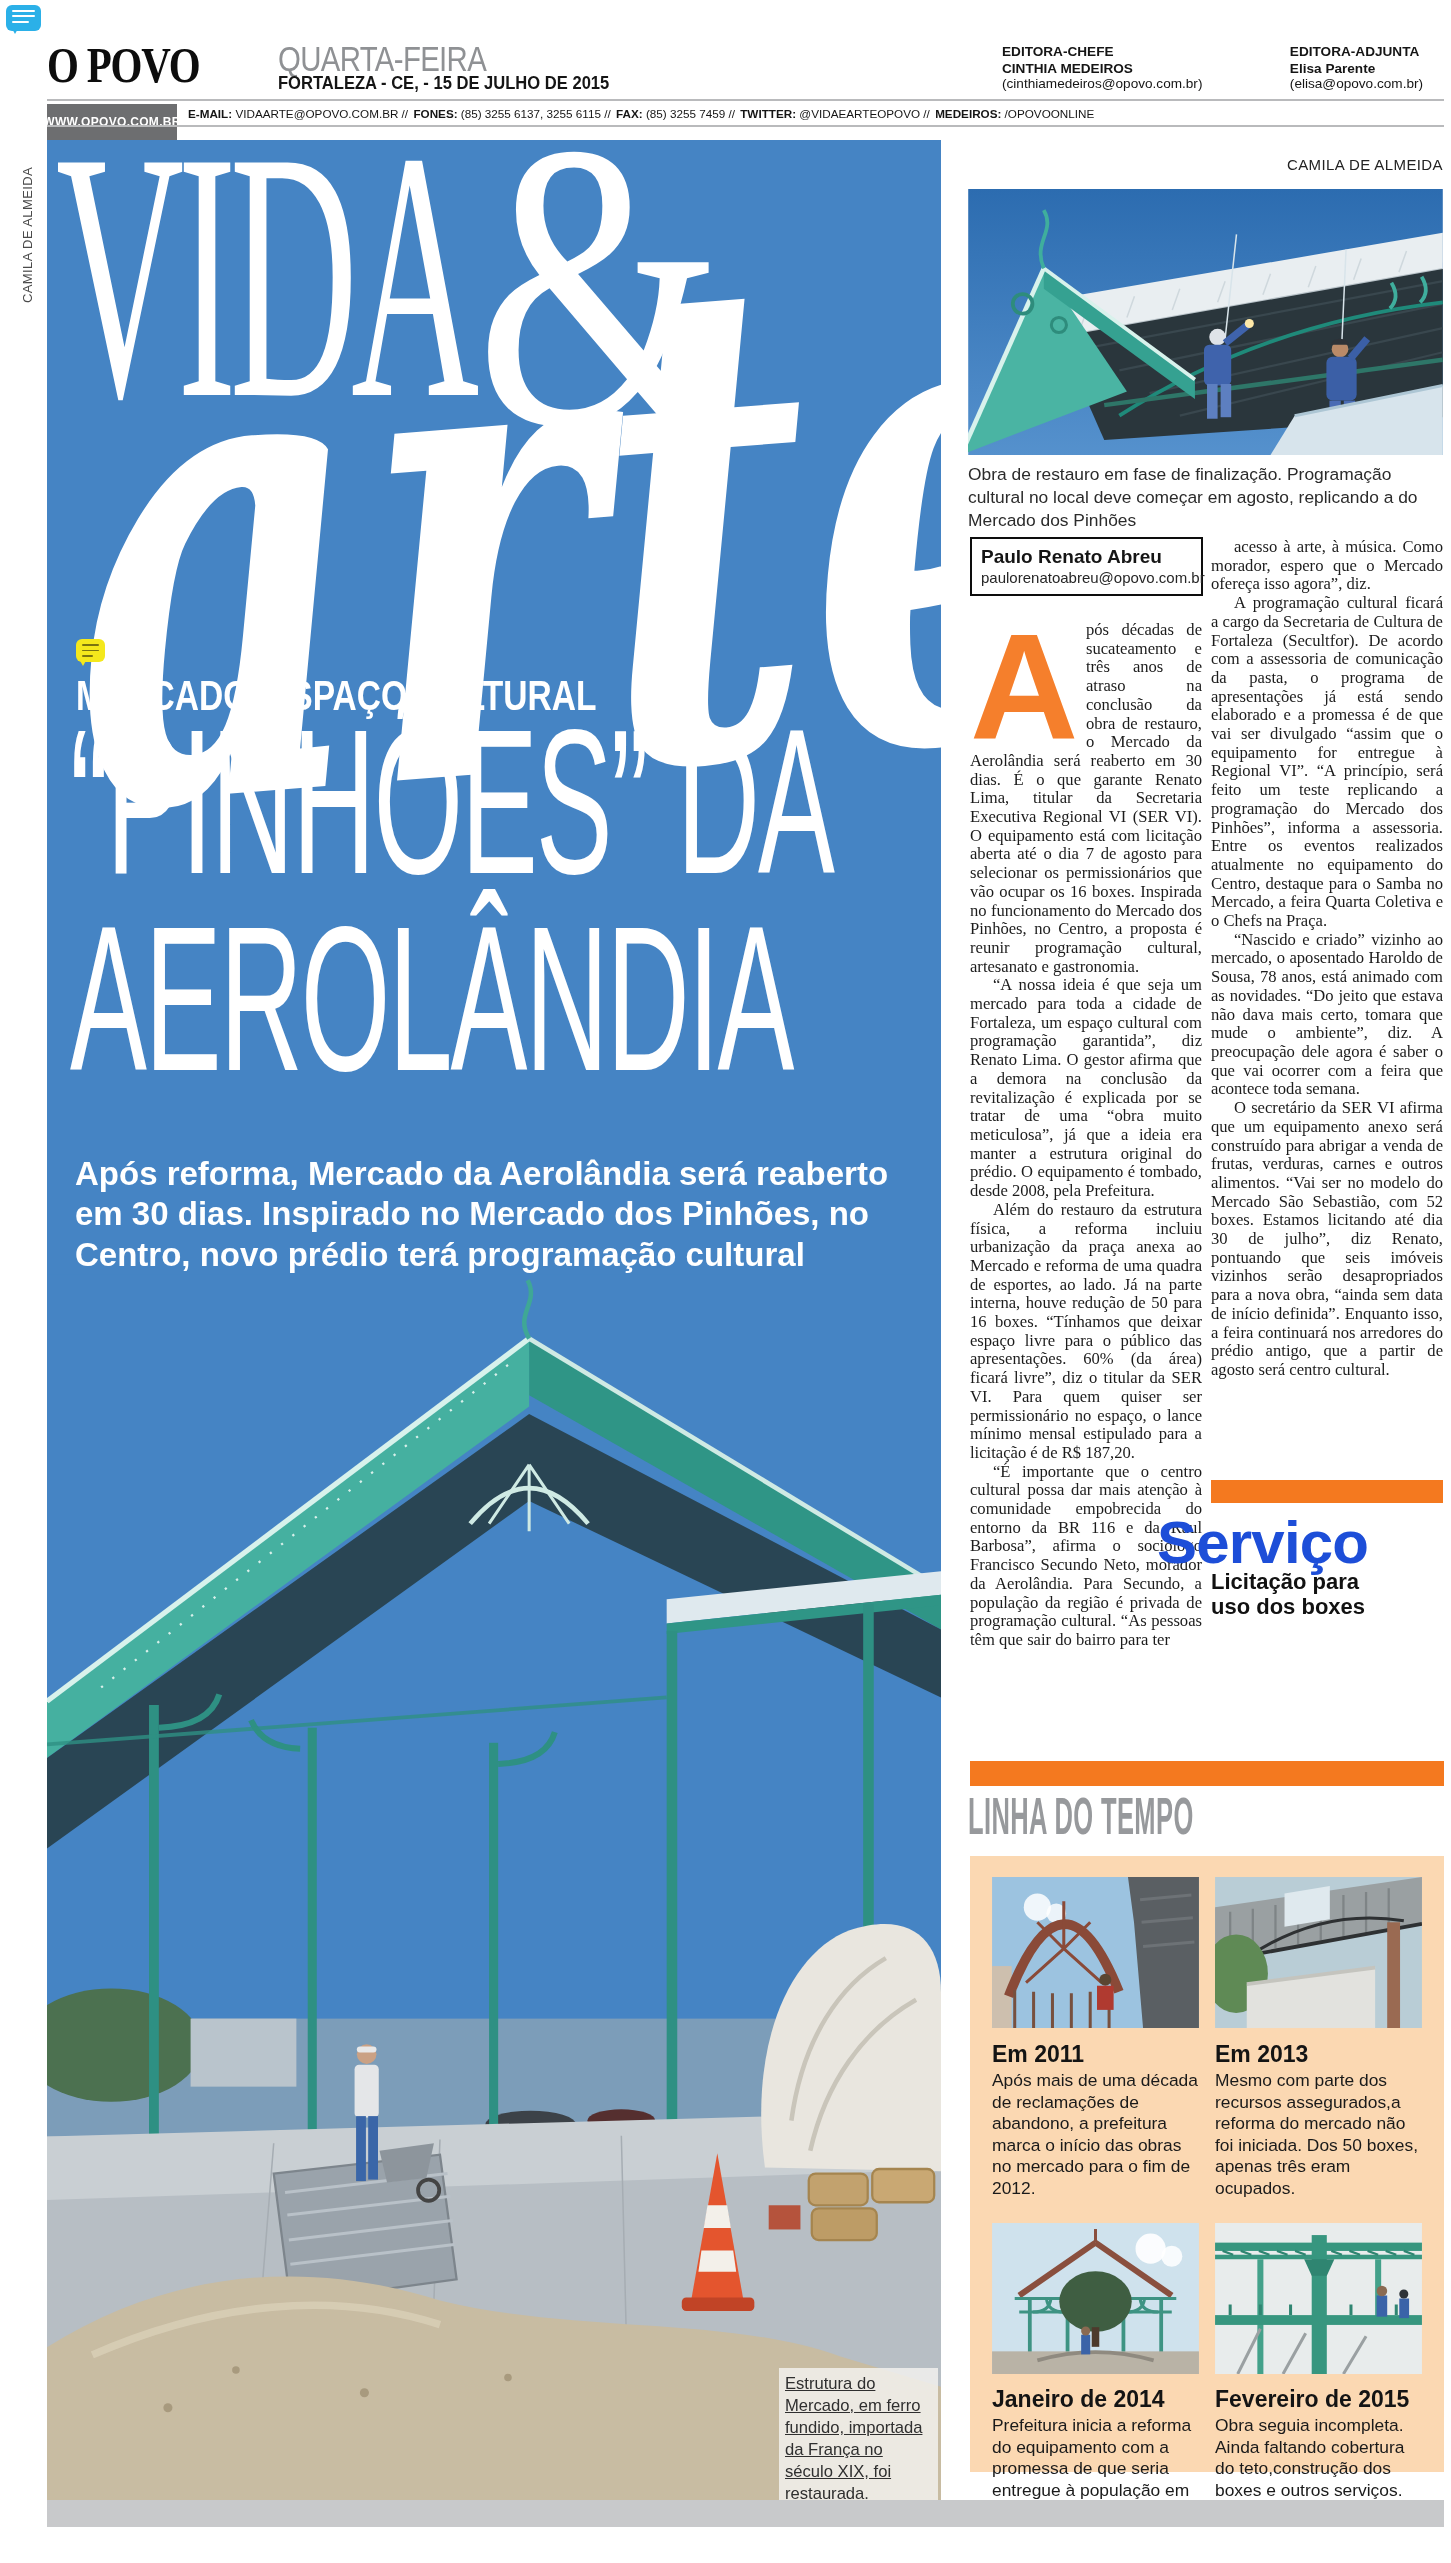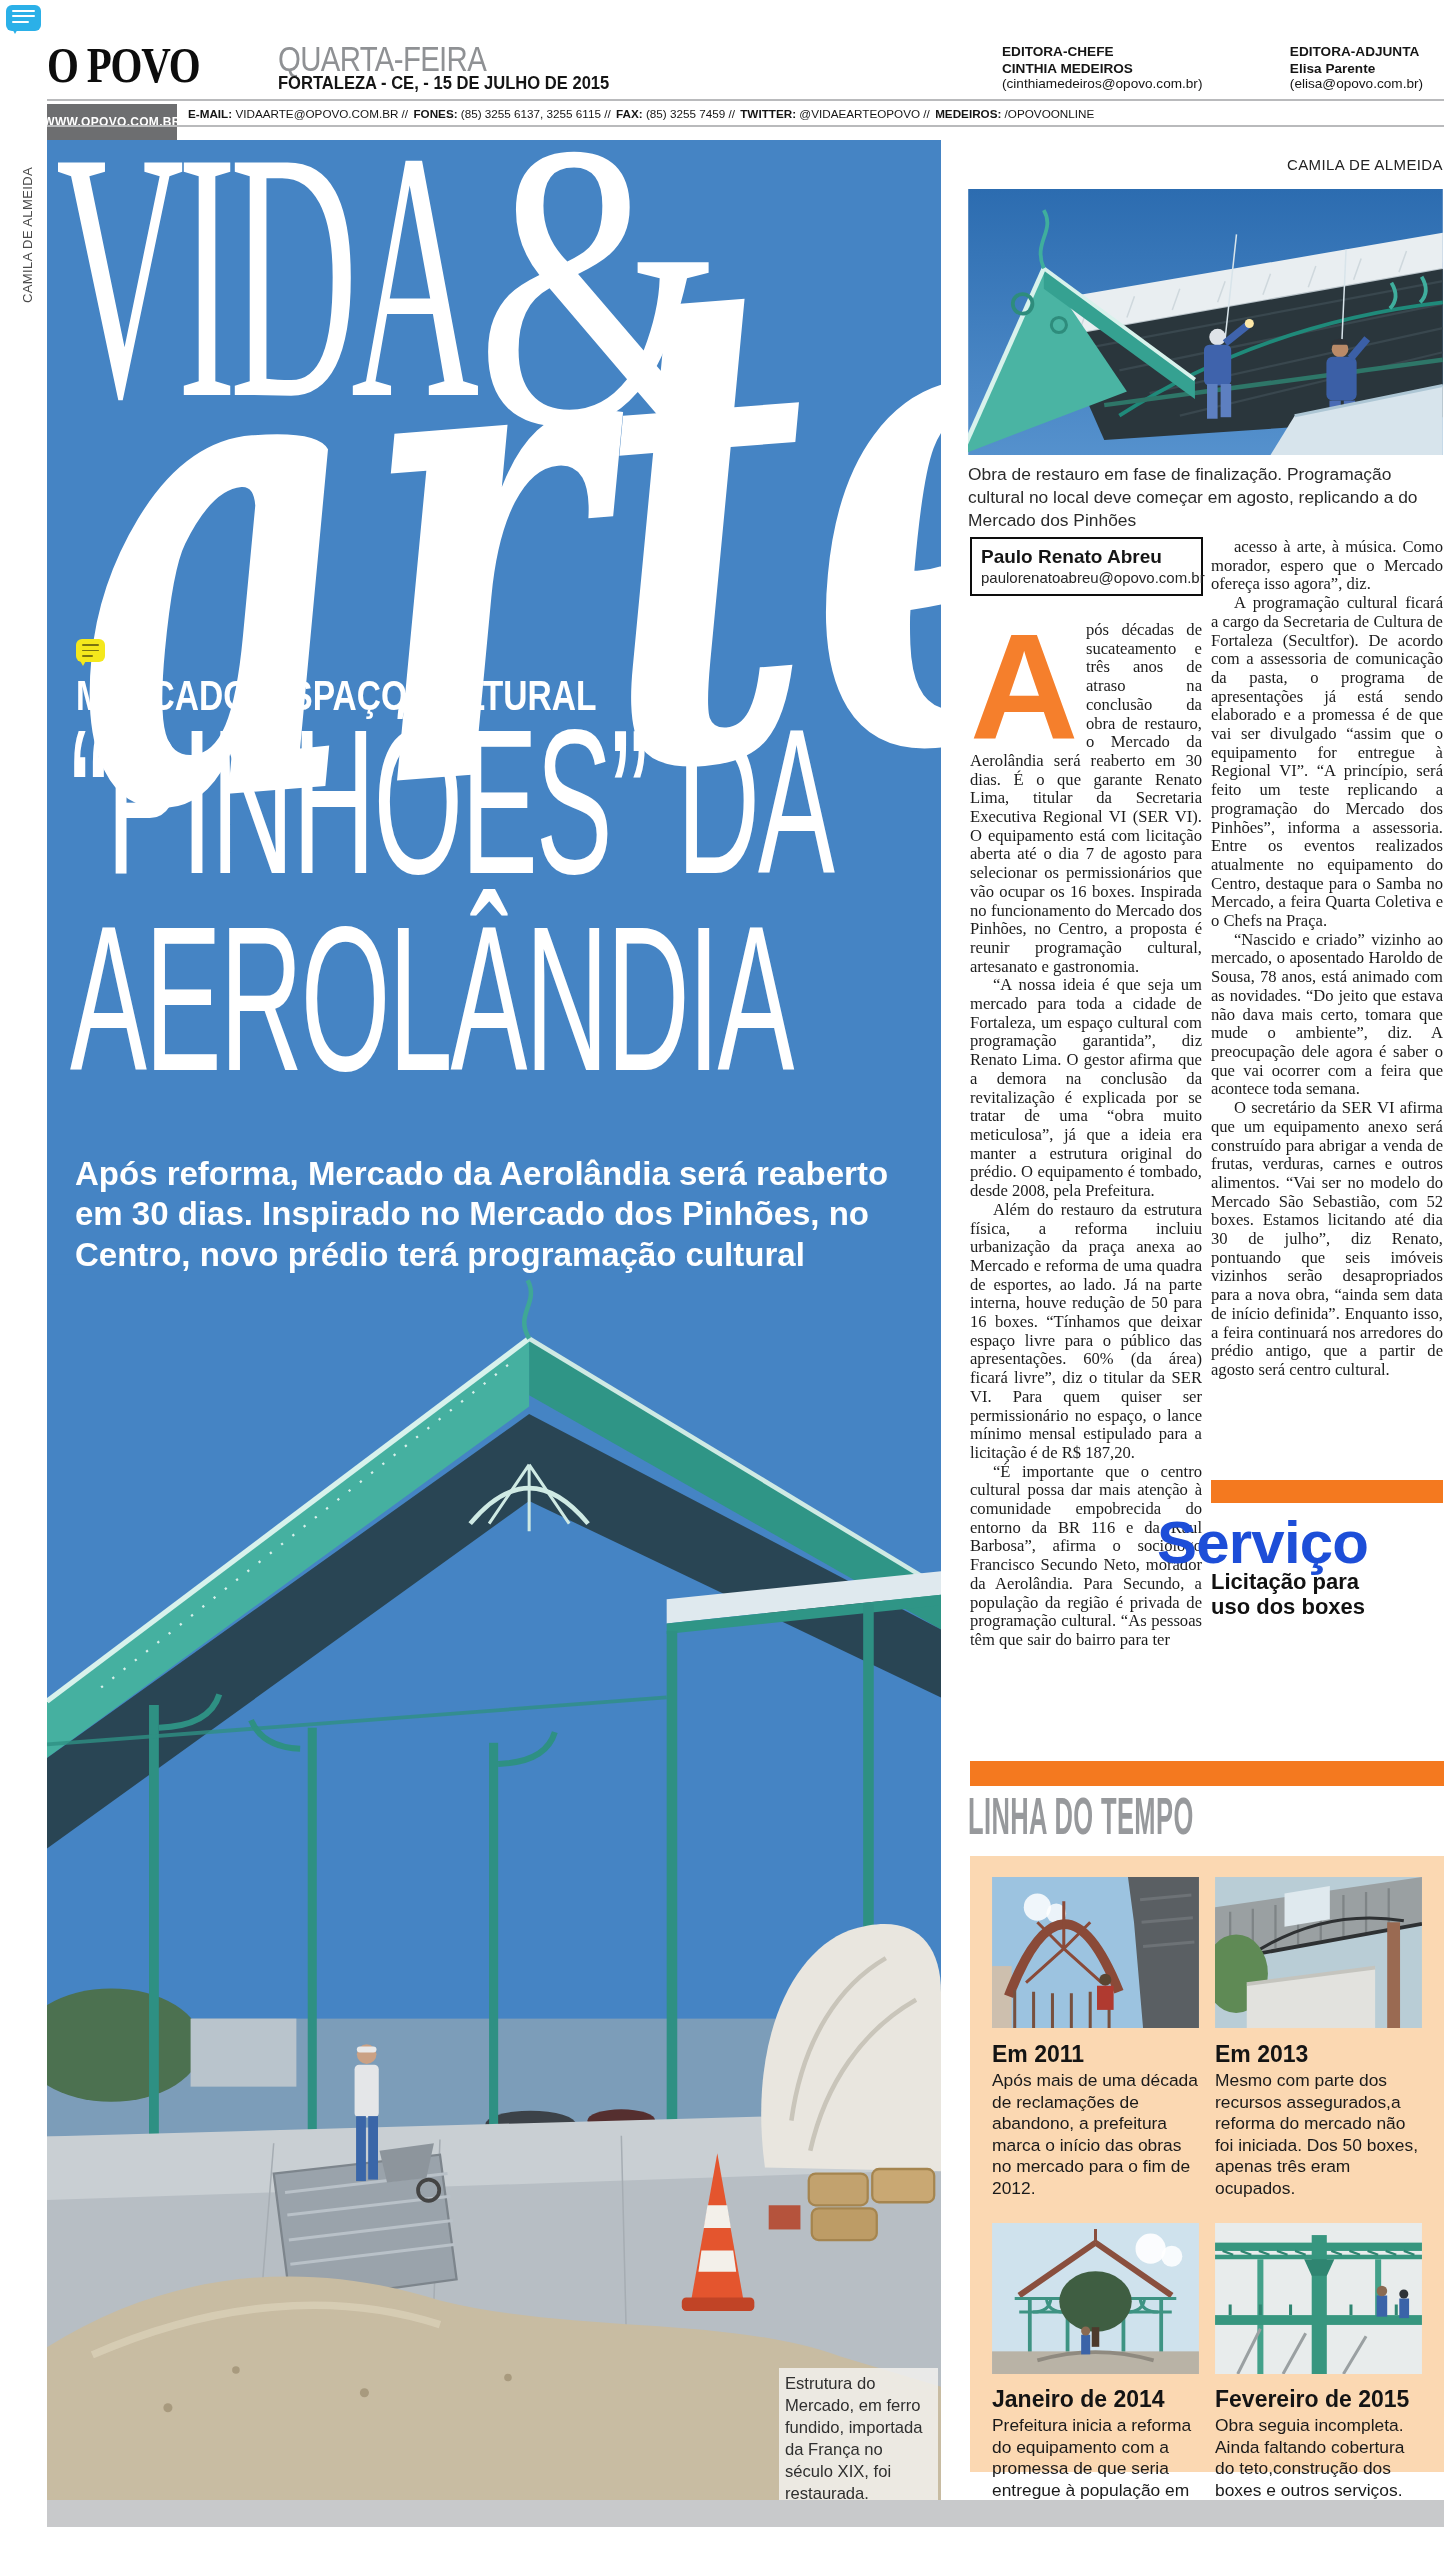--- a/index.html
+++ b/index.html
@@ -44,21 +44,21 @@
         font-size:642px;line-height:1;transform:scale(0.70,1.04) rotate(-3deg);transform-origin:left top;white-space:nowrap;}
   .kicker{left:29px;top:534px;color:#fff;font-weight:bold;font-size:43px;line-height:1;
           transform:scaleX(0.78);transform-origin:left top;white-space:nowrap;}
   .hl{color:#fff;font-size:206px;line-height:0.95;letter-spacing:-3.8px;white-space:nowrap;
       transform:scaleX(0.56);transform-origin:left top;font-weight:normal;}
   .hl1{left:23px;top:565px;}
   .hl2{left:23px;top:762px;}
   .deck{left:28px;top:1014px;width:850px;color:#fff;font-weight:bold;font-size:33px;line-height:1.22;}
   .scene-left{left:0;top:1134px;width:894px;height:1227px;}
   .lcaption{left:732px;top:2228px;width:148px;font-size:16.6px;line-height:1.33;color:#2f2f2f;
-            background:rgba(244,243,240,0.82);padding:4.5px 4.5px 6px 6px;}
+            background:rgba(244,243,240,0.82);padding:4.5px 4.5px 6px 6px;text-decoration:underline;}
   
   .rcredit{left:968px;top:156px;width:475px;text-align:right;font-size:15px;color:#232323;letter-spacing:0.4px;}
   .rphoto{left:968px;top:189px;width:475px;height:266px;overflow:hidden;}
   .rcaption{left:968px;top:463px;width:475px;font-size:17.4px;line-height:1.32;color:#2b2b2b;}
   .bybox{left:970px;top:537px;width:211px;border:2.3px solid #0d0d0d;padding:6.8px 9px 7.6px 9px;}
   .byname{font-size:19px;font-weight:bold;}
   .byemail{font-size:15px;margin-top:1.5px;color:#262626;}
   .col{width:232px;font-family:"Liberation Serif",serif;font-size:16.6px;line-height:18.7px;
        text-align:justify;color:#1c1c1c;overflow:hidden;}
   .col p{margin:0;text-indent:23px;}

